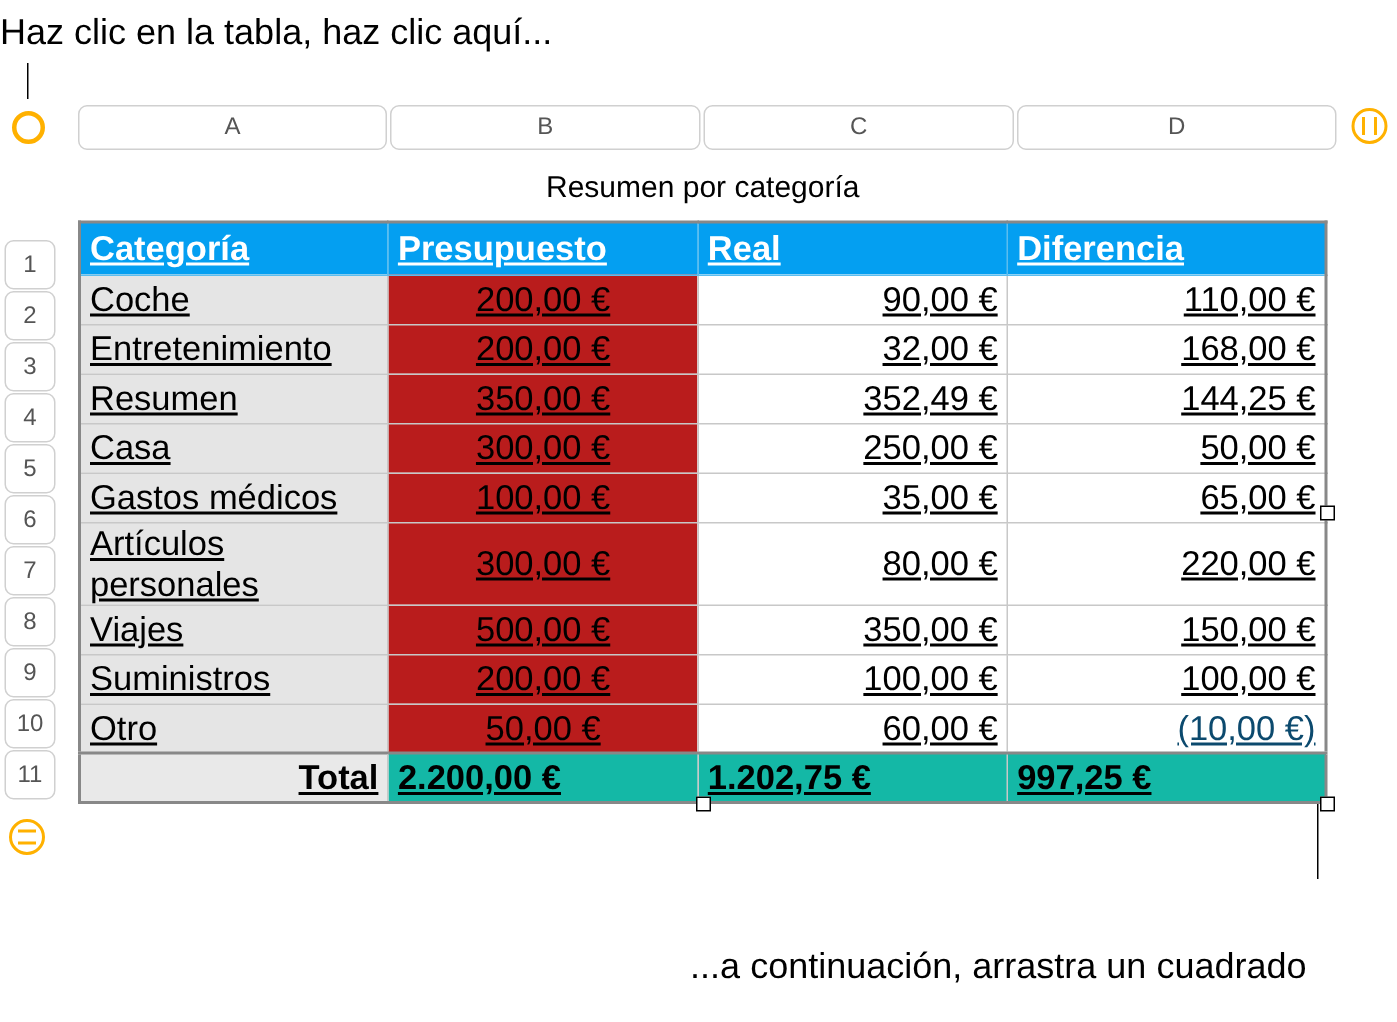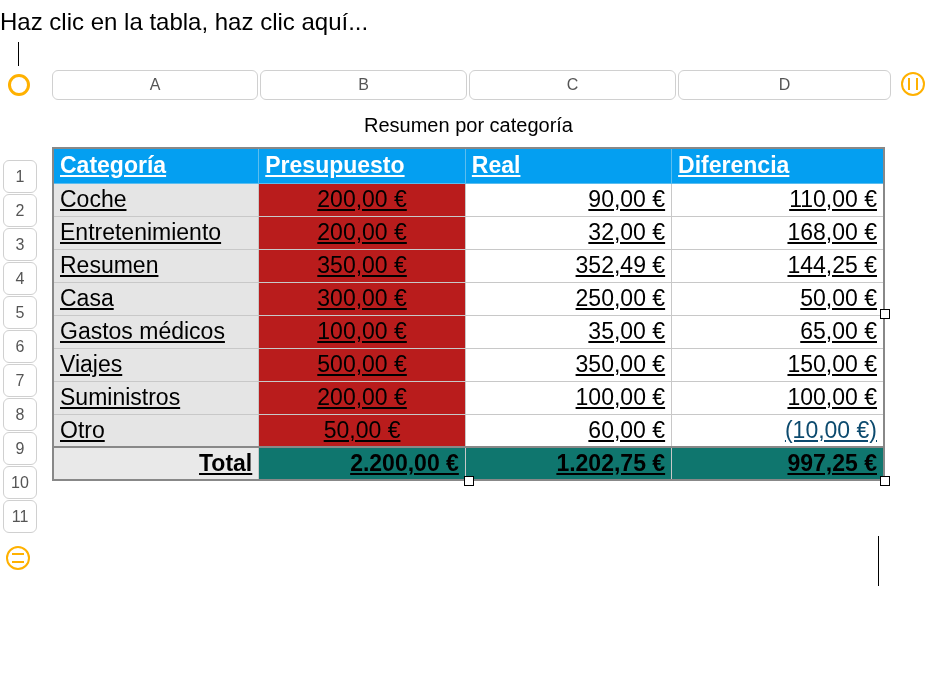--- a/index.html
+++ b/index.html
@@ -204,21 +204,21 @@
   table.sheet td.neg {
     color: #0c4a6e;
   }
   table.sheet tr.total td {
     background: #e9e9e9;
     font-weight: 700;
     border-top: 2px solid #888;
   }
   table.sheet tr.total td.cat { text-align: right; }
   table.sheet tr.total td.num,
-  table.sheet tr.total td.budget { text-align: right; background:#0f766e; }
+  table.sheet tr.total td.budget { text-align: left; background:#14b8a6; }
 
   .resize-handle {
     position: absolute;
     width: 10px;
     height: 10px;
     background: #fff;
     border: 1px solid #000;
   }
   .rh-mid-right { right: -5px; top: 50%; transform: translateY(-50%); }
   .rh-bot-mid   { bottom: -5px; left: 50%; transform: translateX(-50%); }
@@ -296,20 +296,26 @@
             <td class="num">250,00 €</td>
             <td class="num">50,00 €</td>
           </tr>
           <tr>
             <td class="cat">Gastos médicos</td>
             <td class="budget">100,00 €</td>
             <td class="num">35,00 €</td>
             <td class="num">65,00 €</td>
           </tr>
           <tr>
+            <td class="cat">Artículos personales</td>
+            <td class="budget">300,00 €</td>
+            <td class="num">80,00 €</td>
+            <td class="num">220,00 €</td>
+          </tr>
+          <tr>
             <td class="cat">Viajes</td>
             <td class="budget">500,00 €</td>
             <td class="num">350,00 €</td>
             <td class="num">150,00 €</td>
           </tr>
           <tr>
             <td class="cat">Suministros</td>
             <td class="budget">200,00 €</td>
             <td class="num">100,00 €</td>
             <td class="num">100,00 €</td>
@@ -331,13 +337,14 @@
       <div class="resize-handle rh-mid-right"></div>
       <div class="resize-handle rh-bot-mid"></div>
       <div class="resize-handle rh-bot-right"></div>
     </div>
   </div>
 
 </div>
 
 <div class="callout-bottom-line"></div>
 <div class="callout-bottom">
+  <div>...a continuación, arrastra un cuadrado</div>
 </div>
 
 </body></html>

